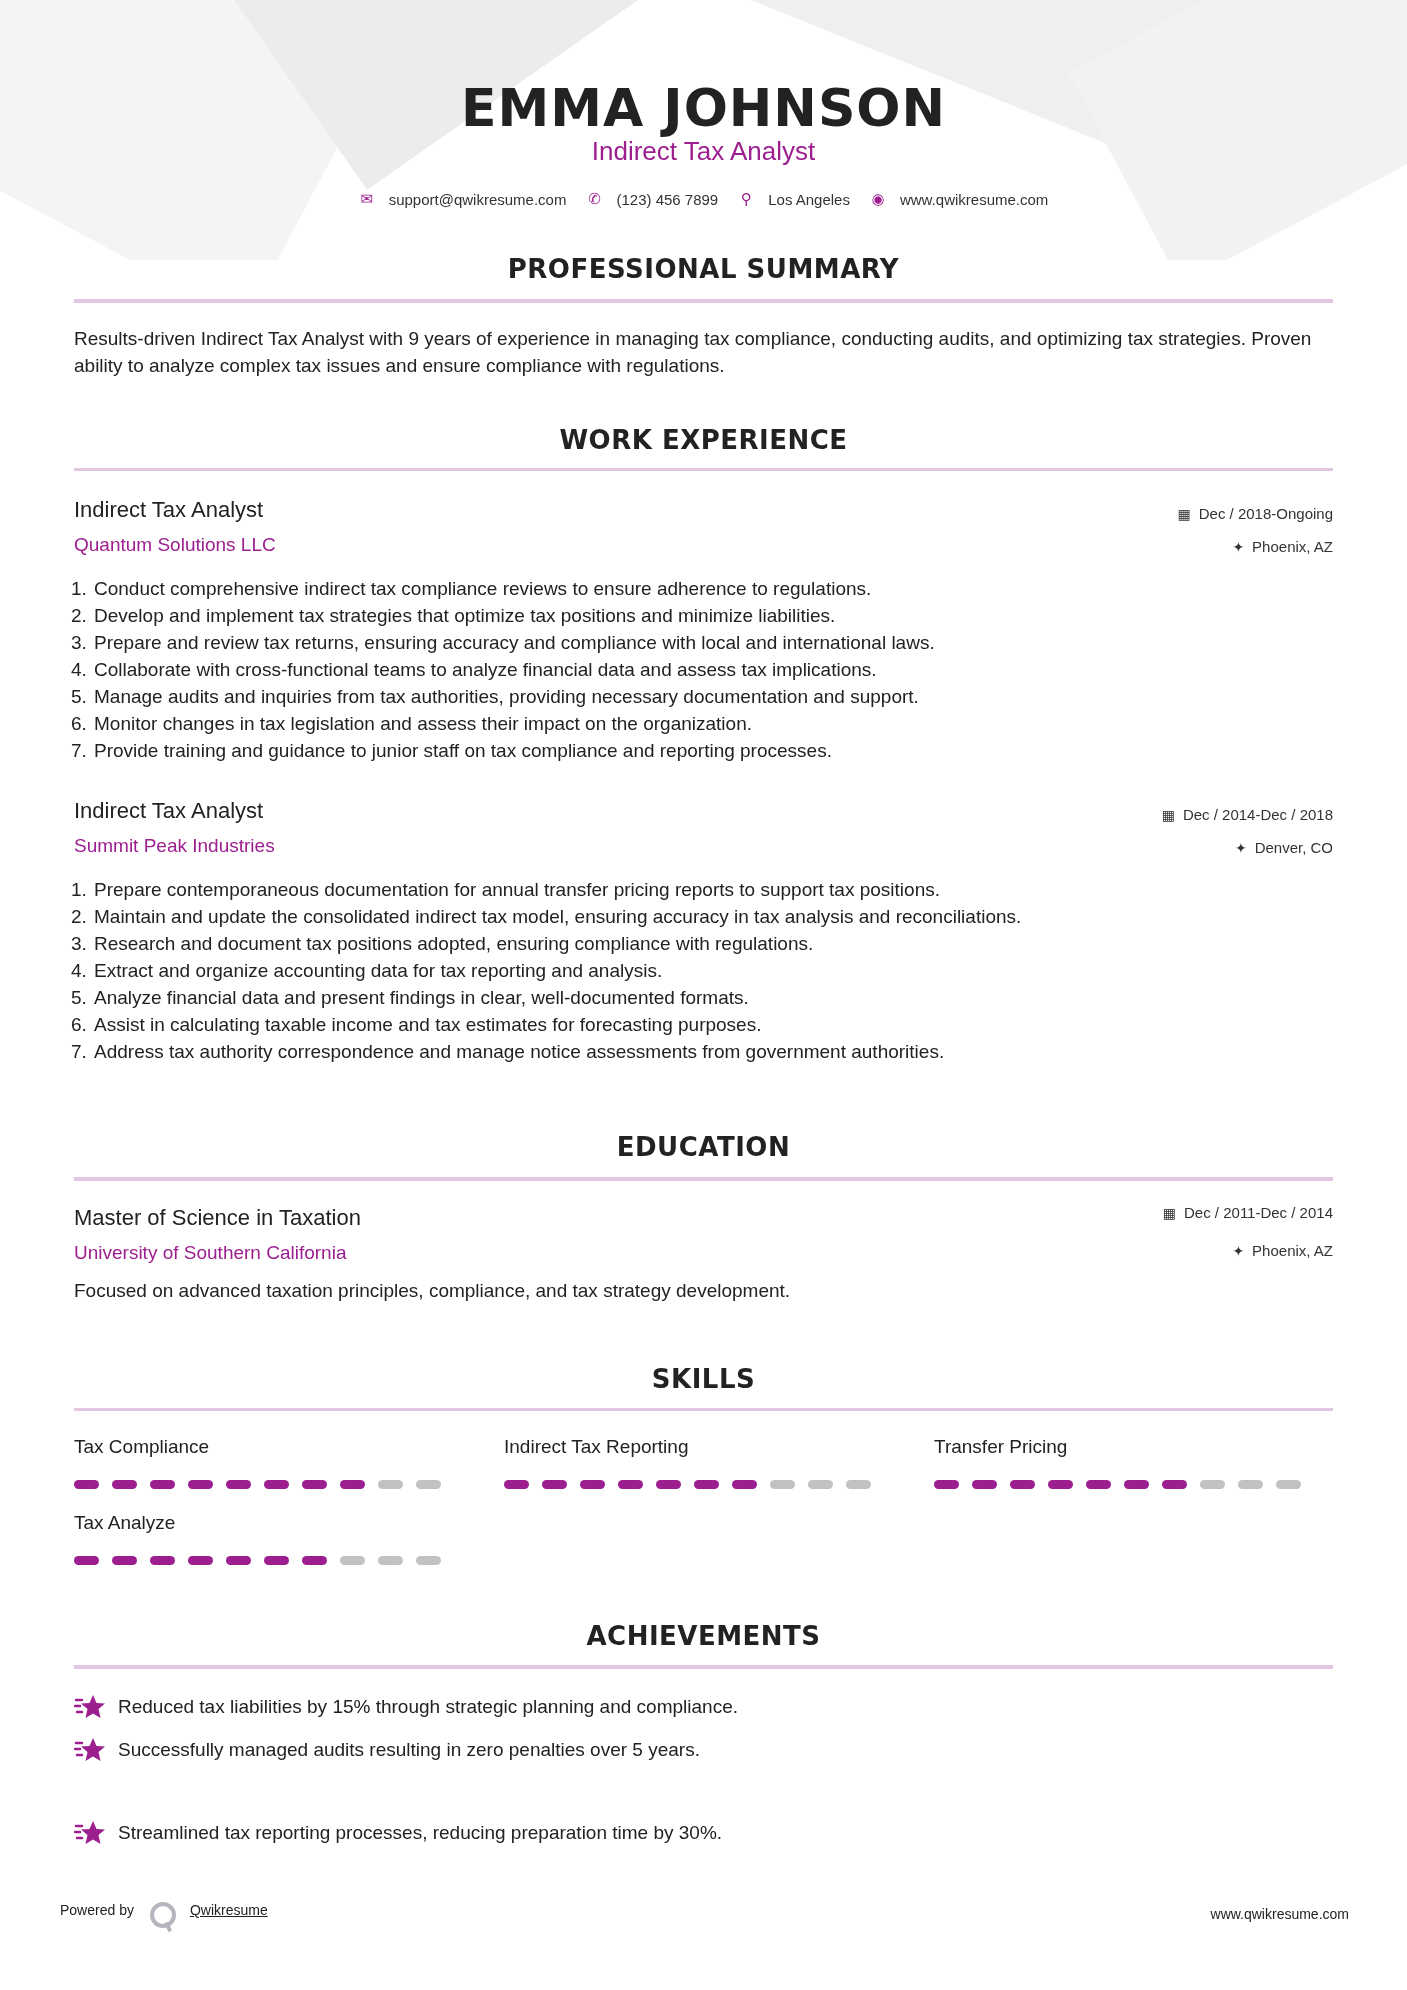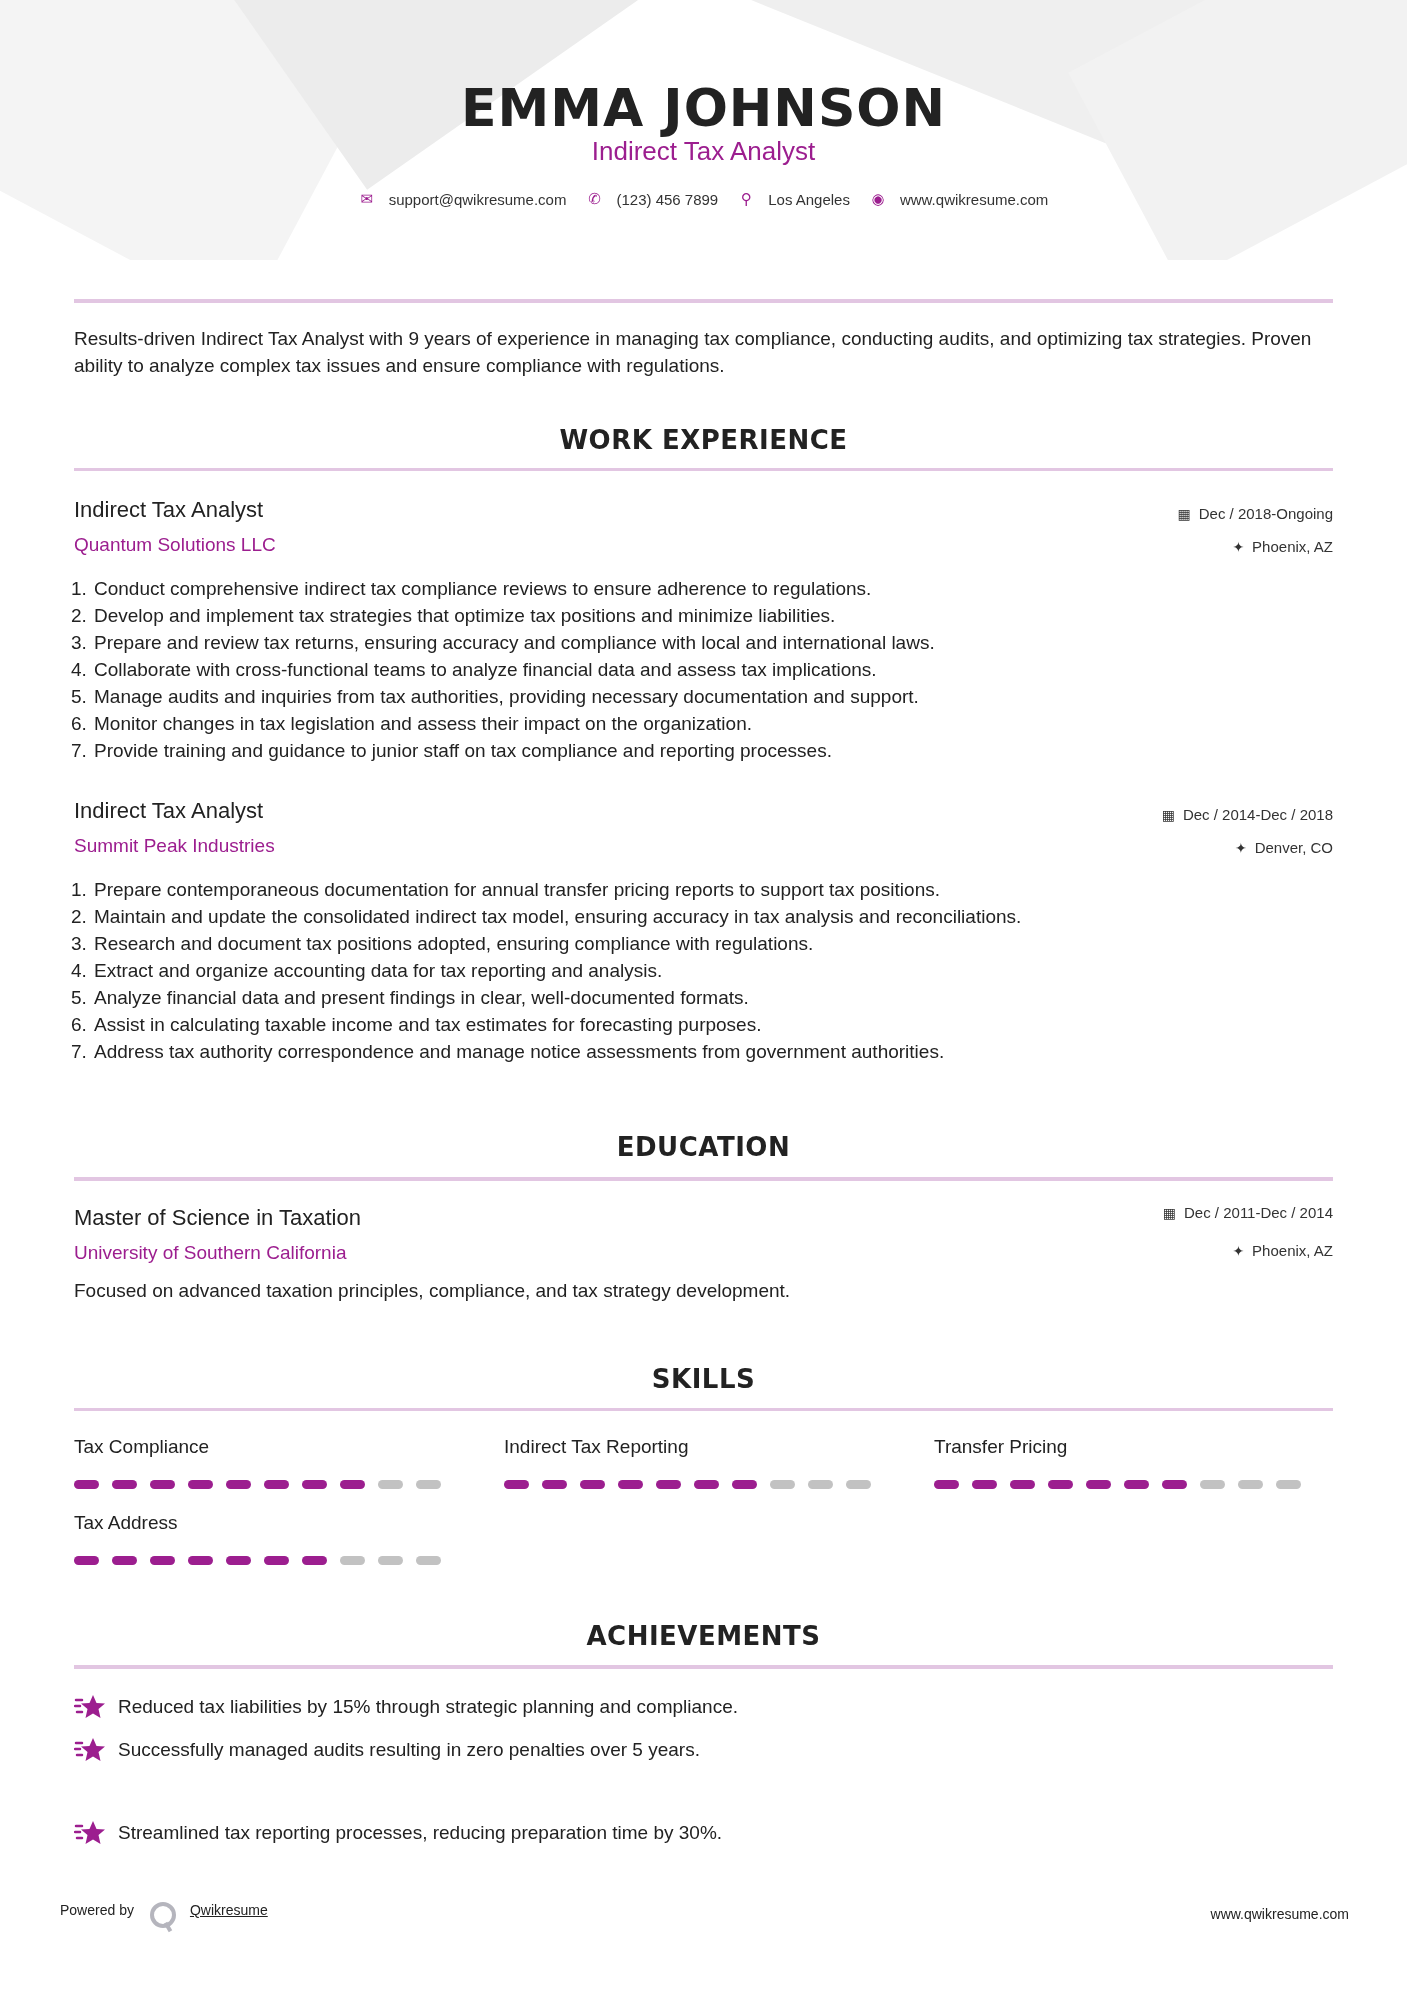--- a/index.html
+++ b/index.html
@@ -63,20 +63,21 @@
     <div class="ci">
       <span class="ico">⚲</span>
       <span>Los Angeles</span>
     </div>
     <div class="ci">
       <span class="ico">◉</span>
       <span>www.qwikresume.com</span>
     </div>
   </div>
 
+  <div class="section-head" style="top:254px;">PROFESSIONAL SUMMARY</div>
   <div class="divider" style="top:299px;"></div>
   <div class="body-text" style="top:325px;">Results-driven Indirect Tax Analyst with 9 years of experience in managing tax compliance, conducting audits, and optimizing tax strategies. Proven ability to analyze complex tax issues and ensure compliance with regulations.</div>
 
   <div class="section-head" style="top:425px;">WORK EXPERIENCE</div>
   <div class="divider" style="top:468px;height:3px;"></div>
 
   <div class="entry-title" style="top:497px;">Indirect Tax Analyst</div>
   <div class="entry-sub" style="top:534px;">Quantum Solutions LLC</div>
   <div class="meta" style="top:505px;">
     <span class="mi">▦</span>
@@ -172,21 +173,21 @@
         <span class="dash on"></span>
         <span class="dash on"></span>
         <span class="dash on"></span>
         <span class="dash on"></span>
         <span class="dash"></span>
         <span class="dash"></span>
         <span class="dash"></span>
       </div>
   </div>
   <div class="skill" style="left:74px;top:1512px;">
-    <div class="label">Tax Address</div>
+    <div class="label">Tax Analyze</div>
     <div class="bar">
         <span class="dash on"></span>
         <span class="dash on"></span>
         <span class="dash on"></span>
         <span class="dash on"></span>
         <span class="dash on"></span>
         <span class="dash on"></span>
         <span class="dash on"></span>
         <span class="dash"></span>
         <span class="dash"></span>

